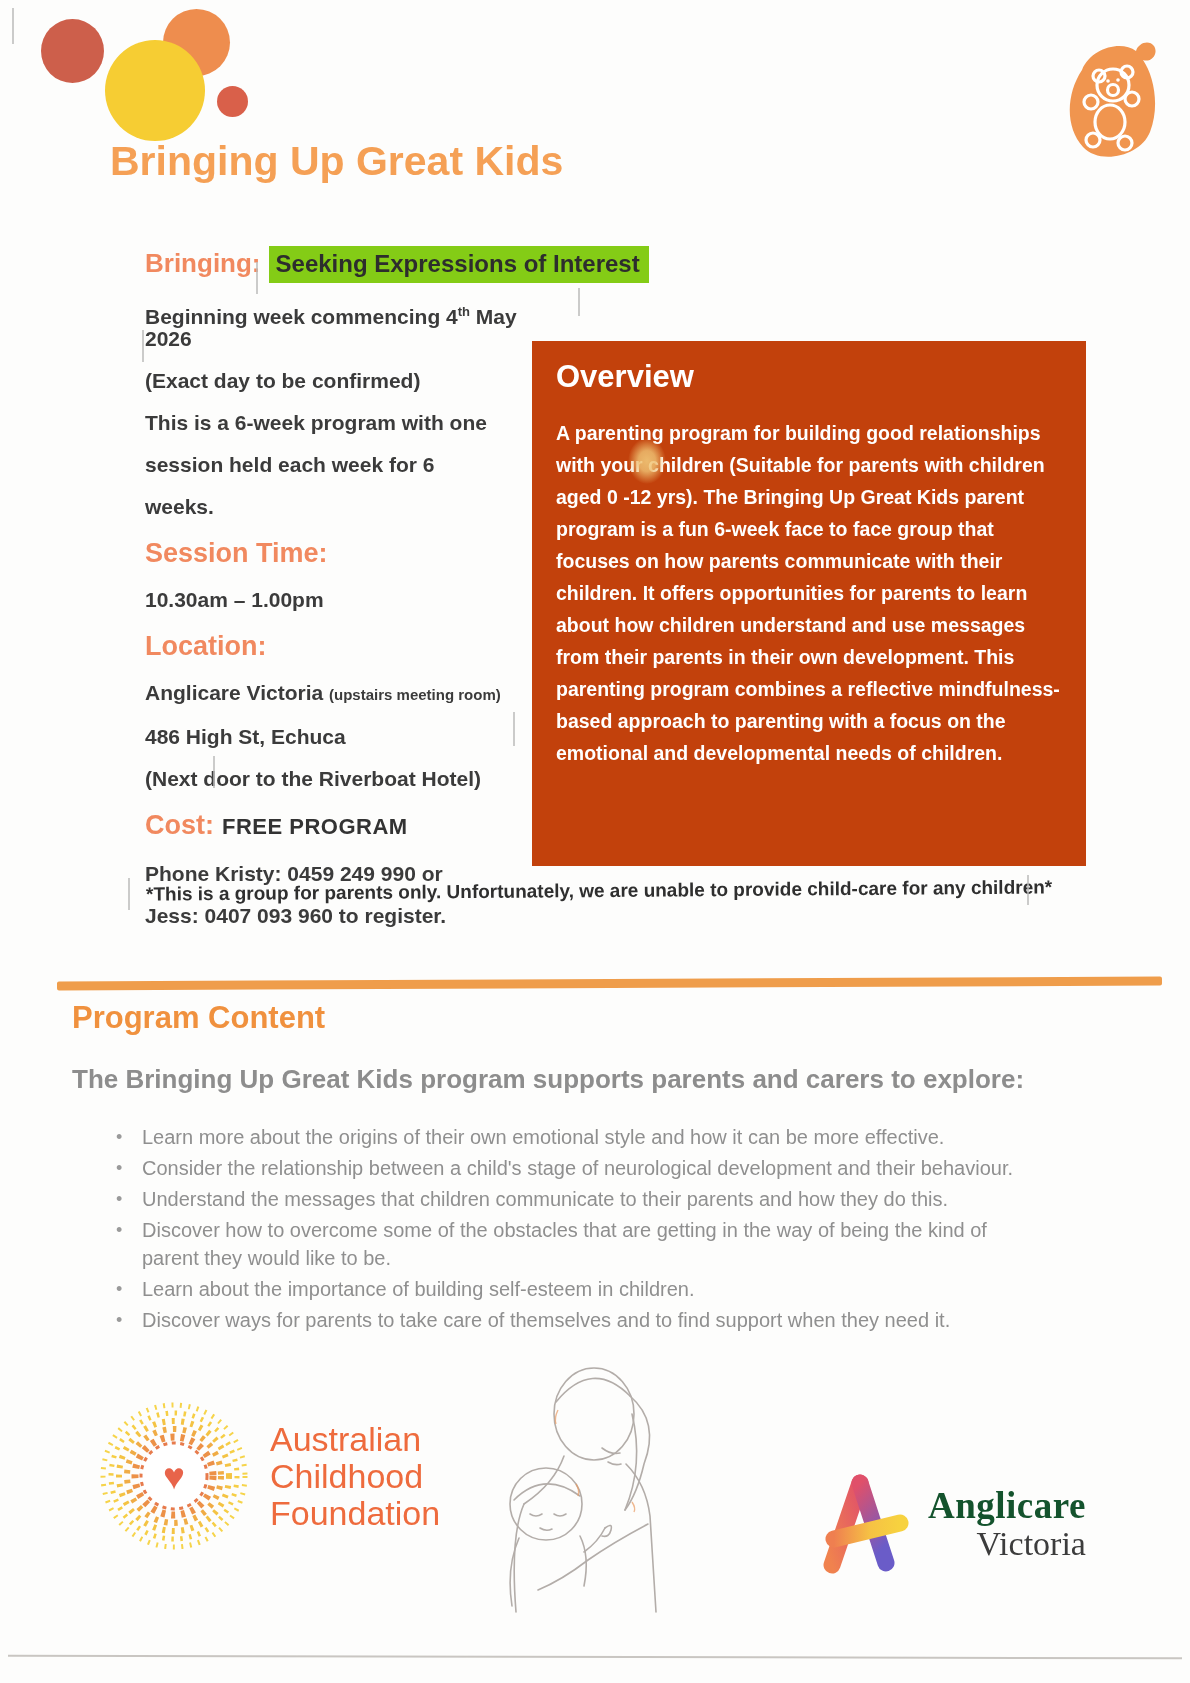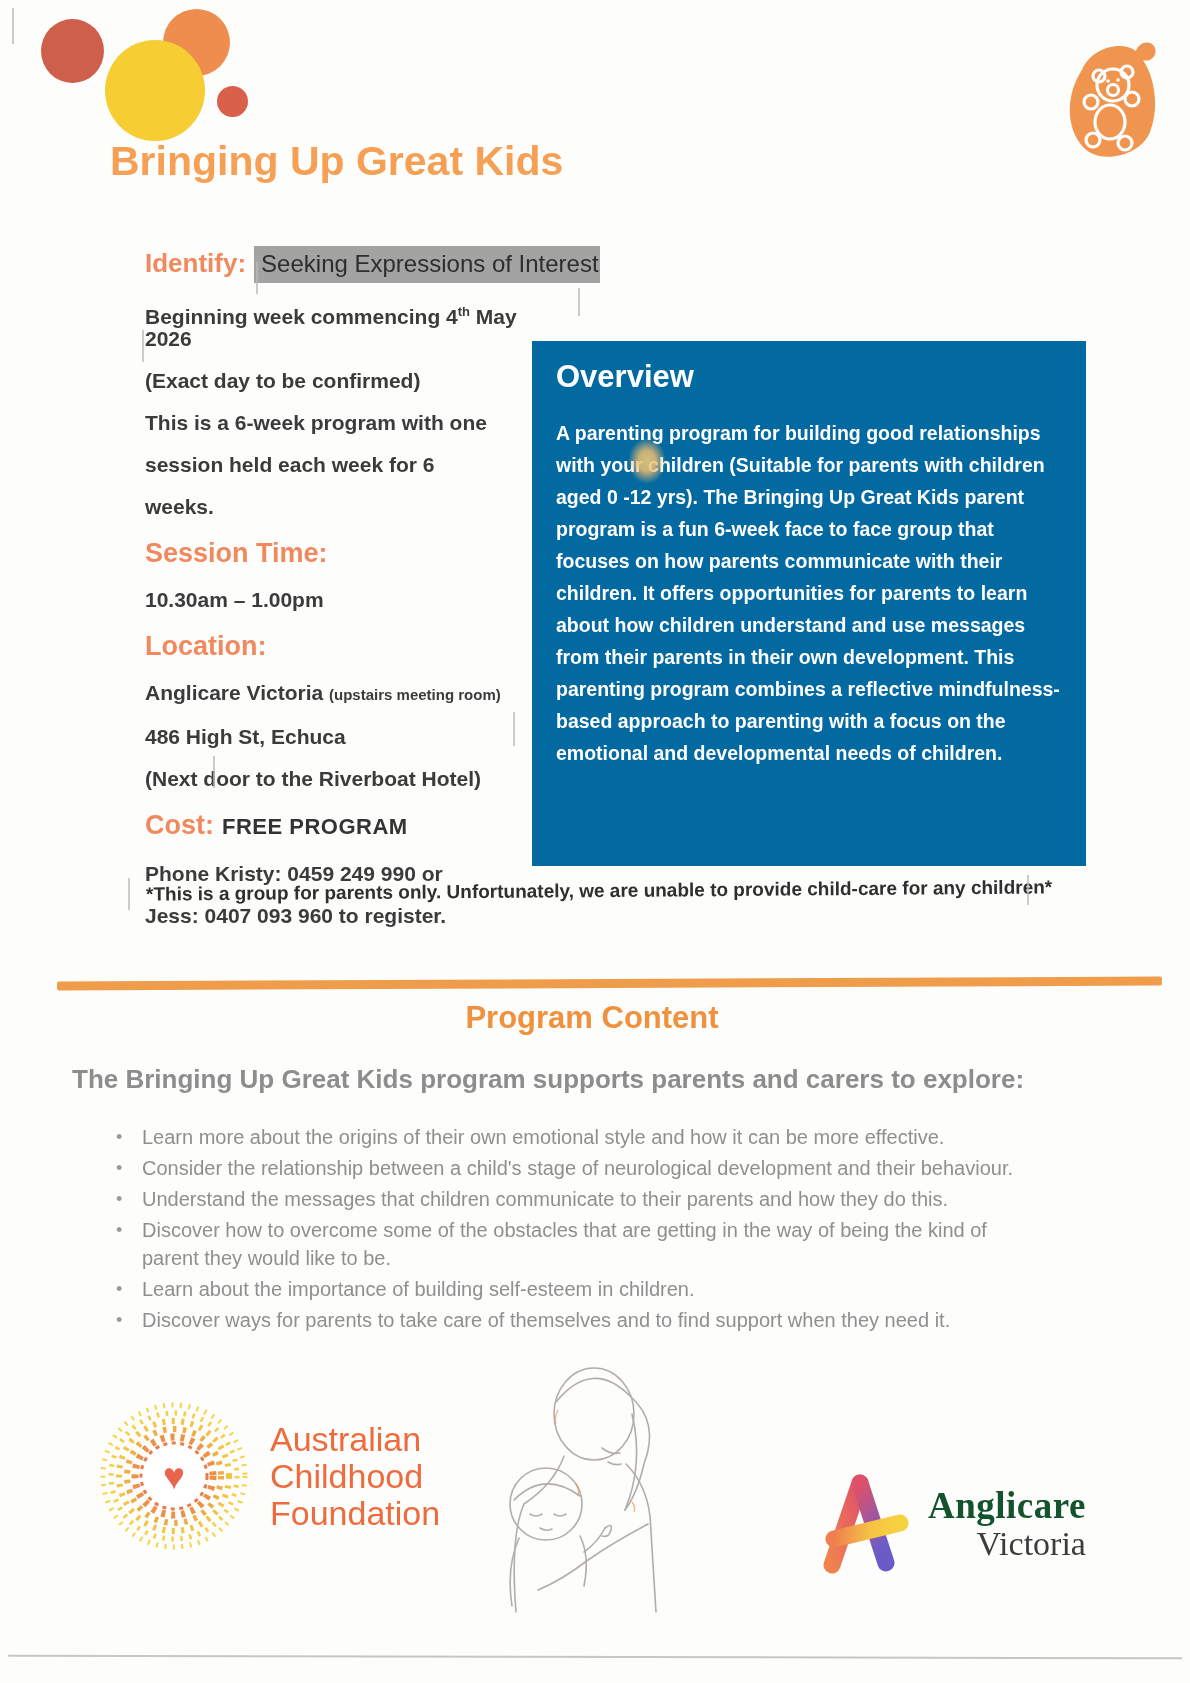--- a/index.html
+++ b/index.html
@@ -18,54 +18,54 @@
   
   .title{
     position:absolute;left:110px;top:138px;width:950px;
     font-size:41px;font-weight:bold;color:#f5a055;letter-spacing:0px;
   }
   
   .lc{position:absolute;left:145px;top:246px;width:400px;}
   .details-row{display:flex;align-items:baseline;margin-bottom:18px;white-space:nowrap;}
   .h-salmon{font-size:26px;font-weight:bold;color:#f1895f;}
   .hl{
-    background:#a3a3a3;color:#2d2d2d;font-size:24px;font-weight:normal;
-    padding:4px 1px 5px 7px;margin-left:8px;
+    background:#84cc16;color:#2d2d2d;font-size:24px;font-weight:bold;
+    padding:4px 9px 5px 7px;margin-left:8px;
   }
   .lc p.body{font-size:21px;font-weight:bold;color:#3b3b3b;line-height:22px;margin:0 0 20px;}
   .lc h3{font-size:27px;font-weight:bold;color:#f1895f;margin:8px 0 20px;}
   .loc-small{font-size:15px;font-weight:bold;color:#3b3b3b;}
   .cost-row{display:flex;align-items:baseline;margin:6px 0 22px;}
   .cost-row .h-salmon{font-size:27px;}
   .cost-val{font-size:22px;font-weight:bold;color:#333;margin-left:8px;letter-spacing:.5px;}
   
   .overview{
     position:absolute;left:532px;top:341px;width:554px;height:525px;
-    background:#0369a1;color:#fff;padding:16px 24px;box-sizing:border-box;overflow:hidden;
+    background:#c2410c;color:#fff;padding:16px 24px;box-sizing:border-box;overflow:hidden;
   }
   .overview h2{margin:2px 0 22px;font-size:31px;font-weight:bold;}
   .overview p{margin:0;font-size:19.5px;font-weight:bold;line-height:32px;}
   .stain{
     position:absolute;left:628px;top:438px;width:38px;height:46px;border-radius:50%;
     background:radial-gradient(closest-side,#f3cf7e 0%,#edbd6f 45%,rgba(237,189,111,0) 100%);
     opacity:.85;
   }
   
   .note{
     position:absolute;left:146px;top:880px;font-size:19px;font-weight:bold;color:#2f2f2f;
     transform:rotate(-0.45deg);white-space:nowrap;
   }
   
   .divider{
     position:absolute;left:57px;top:979px;width:1105px;height:9px;background:#ef9d4b;
     transform:rotate(-0.25deg);border-radius:2px;
   }
   
   .pc{position:absolute;left:72px;top:1000px;width:1040px;}
-  .pc h2{margin:0 0 26px;font-size:31px;font-weight:bold;color:#f0913e;text-align:center;}
+  .pc h2{margin:0 0 26px;font-size:31px;font-weight:bold;color:#f0913e;}
   .pc .intro{width:955px;font-size:26px;font-weight:bold;color:#8d8d8d;line-height:35px;margin:0 0 26px;}
   .pc ul{list-style:none;margin:0;padding:0 0 0 42px;}
   .pc li{
     position:relative;width:885px;font-size:20px;color:#8f8f8f;line-height:28px;
     padding-left:28px;margin:0 0 3px;
   }
   .pc li::before{content:"•";position:absolute;left:2px;top:0;color:#9a9a9a;font-size:18px;}
   
   .acf{position:absolute;left:98px;top:1400px;display:flex;align-items:center;}
   .acf-text{margin-left:20px;font-size:34px;font-weight:normal;color:#ee6b3d;line-height:37px;}
@@ -108,21 +108,21 @@
       <circle cx="45" cy="43" r="1.8"></circle>
       <circle cx="55" cy="42" r="1.8"></circle>
     </g>
   </svg>
 </div>
 
 <div class="title">Bringing Up Great Kids</div>
 
 <div class="lc">
   <div class="details-row">
-    <span class="h-salmon">Identify:</span>
+    <span class="h-salmon">Bringing:</span>
     <span class="hl">Seeking Expressions of Interest</span>
   </div>
   <p class="body"><span>Beginning week commencing 4</span><sup>th</sup><span> May 2026</span></p>
   <p class="body">(Exact day to be confirmed)</p>
   <p class="body">This is a 6-week program with one</p>
   <p class="body">session held each week for 6</p>
   <p class="body">weeks.</p>
 
   <h3>Session Time:</h3>
   <p class="body">10.30am – 1.00pm</p>

